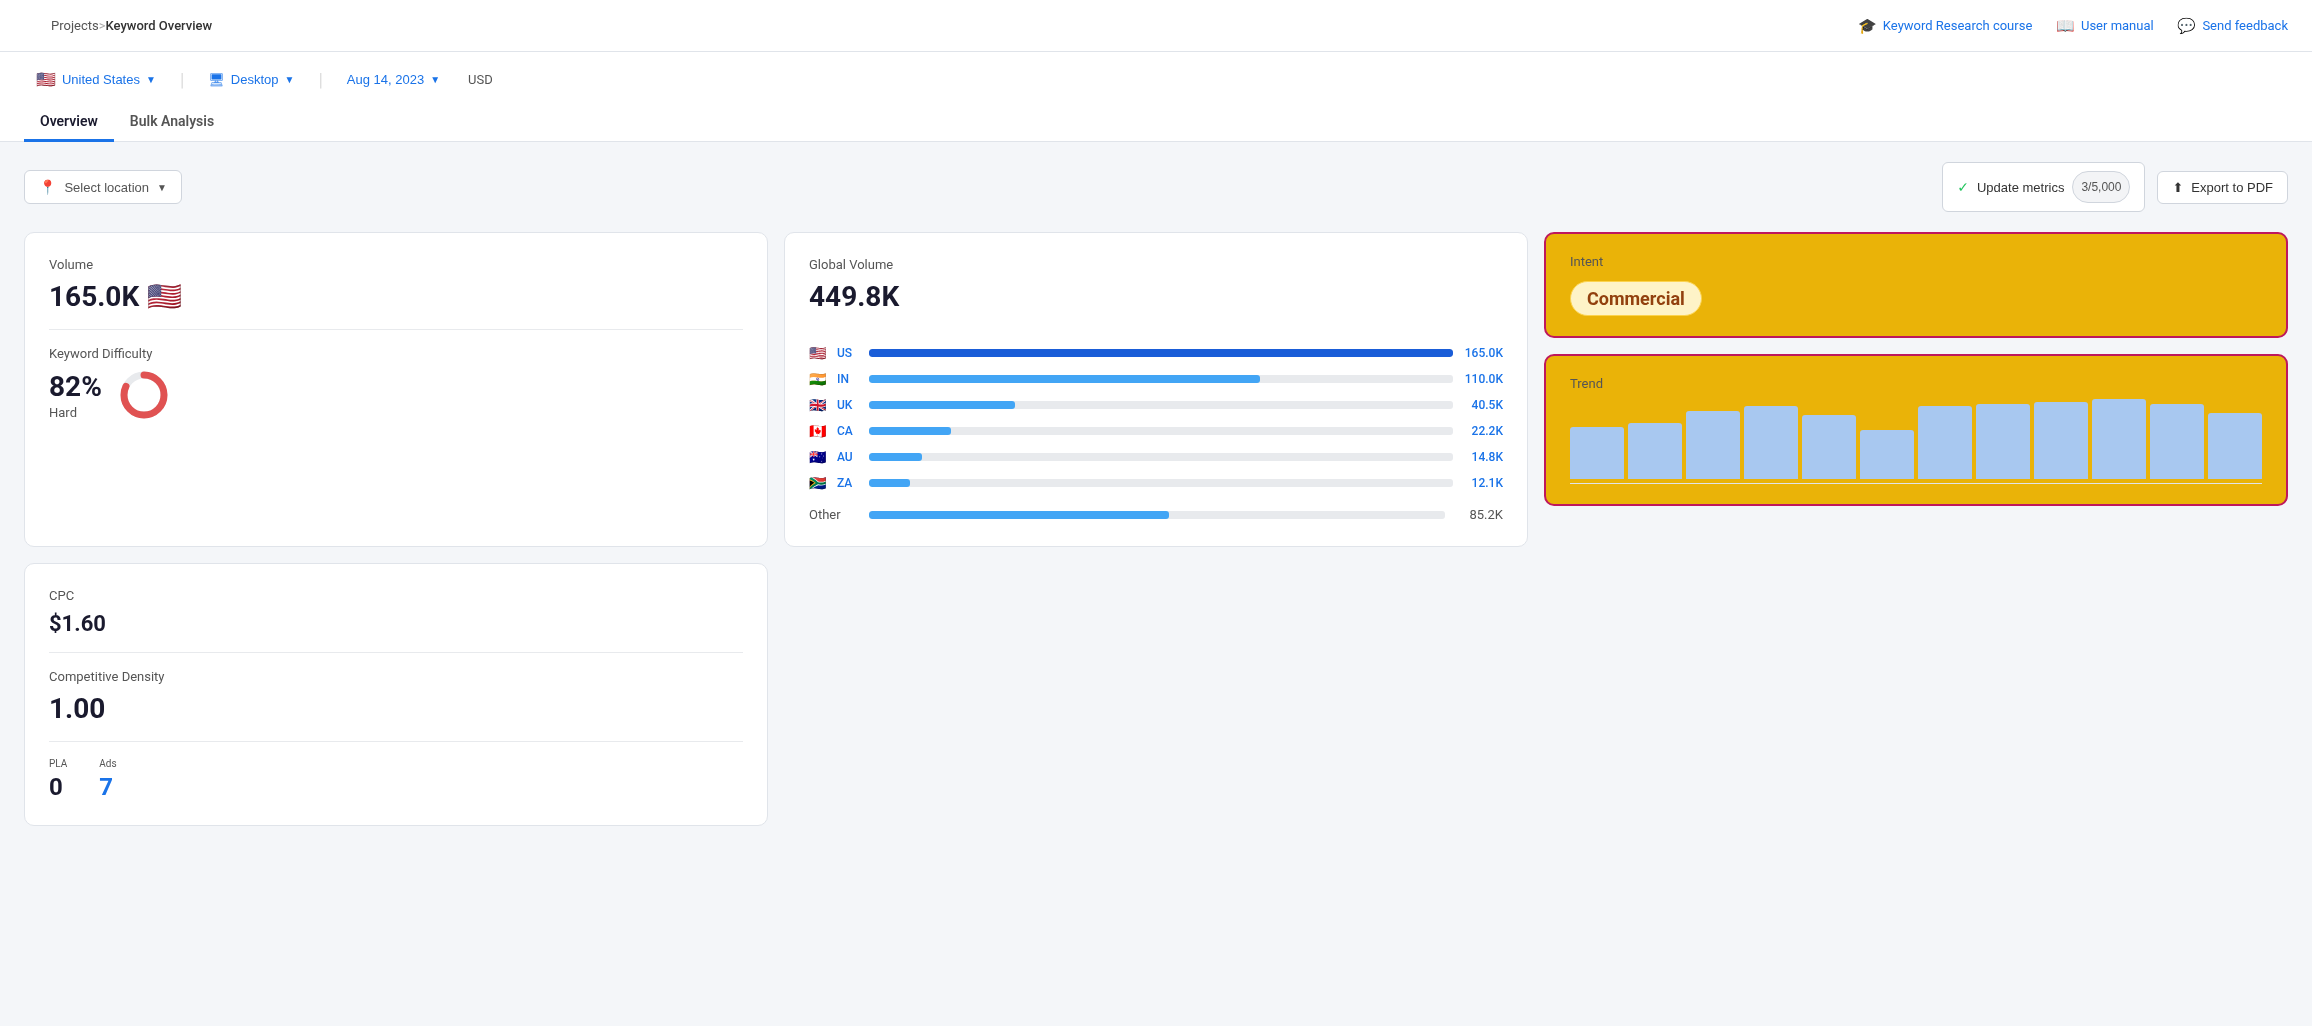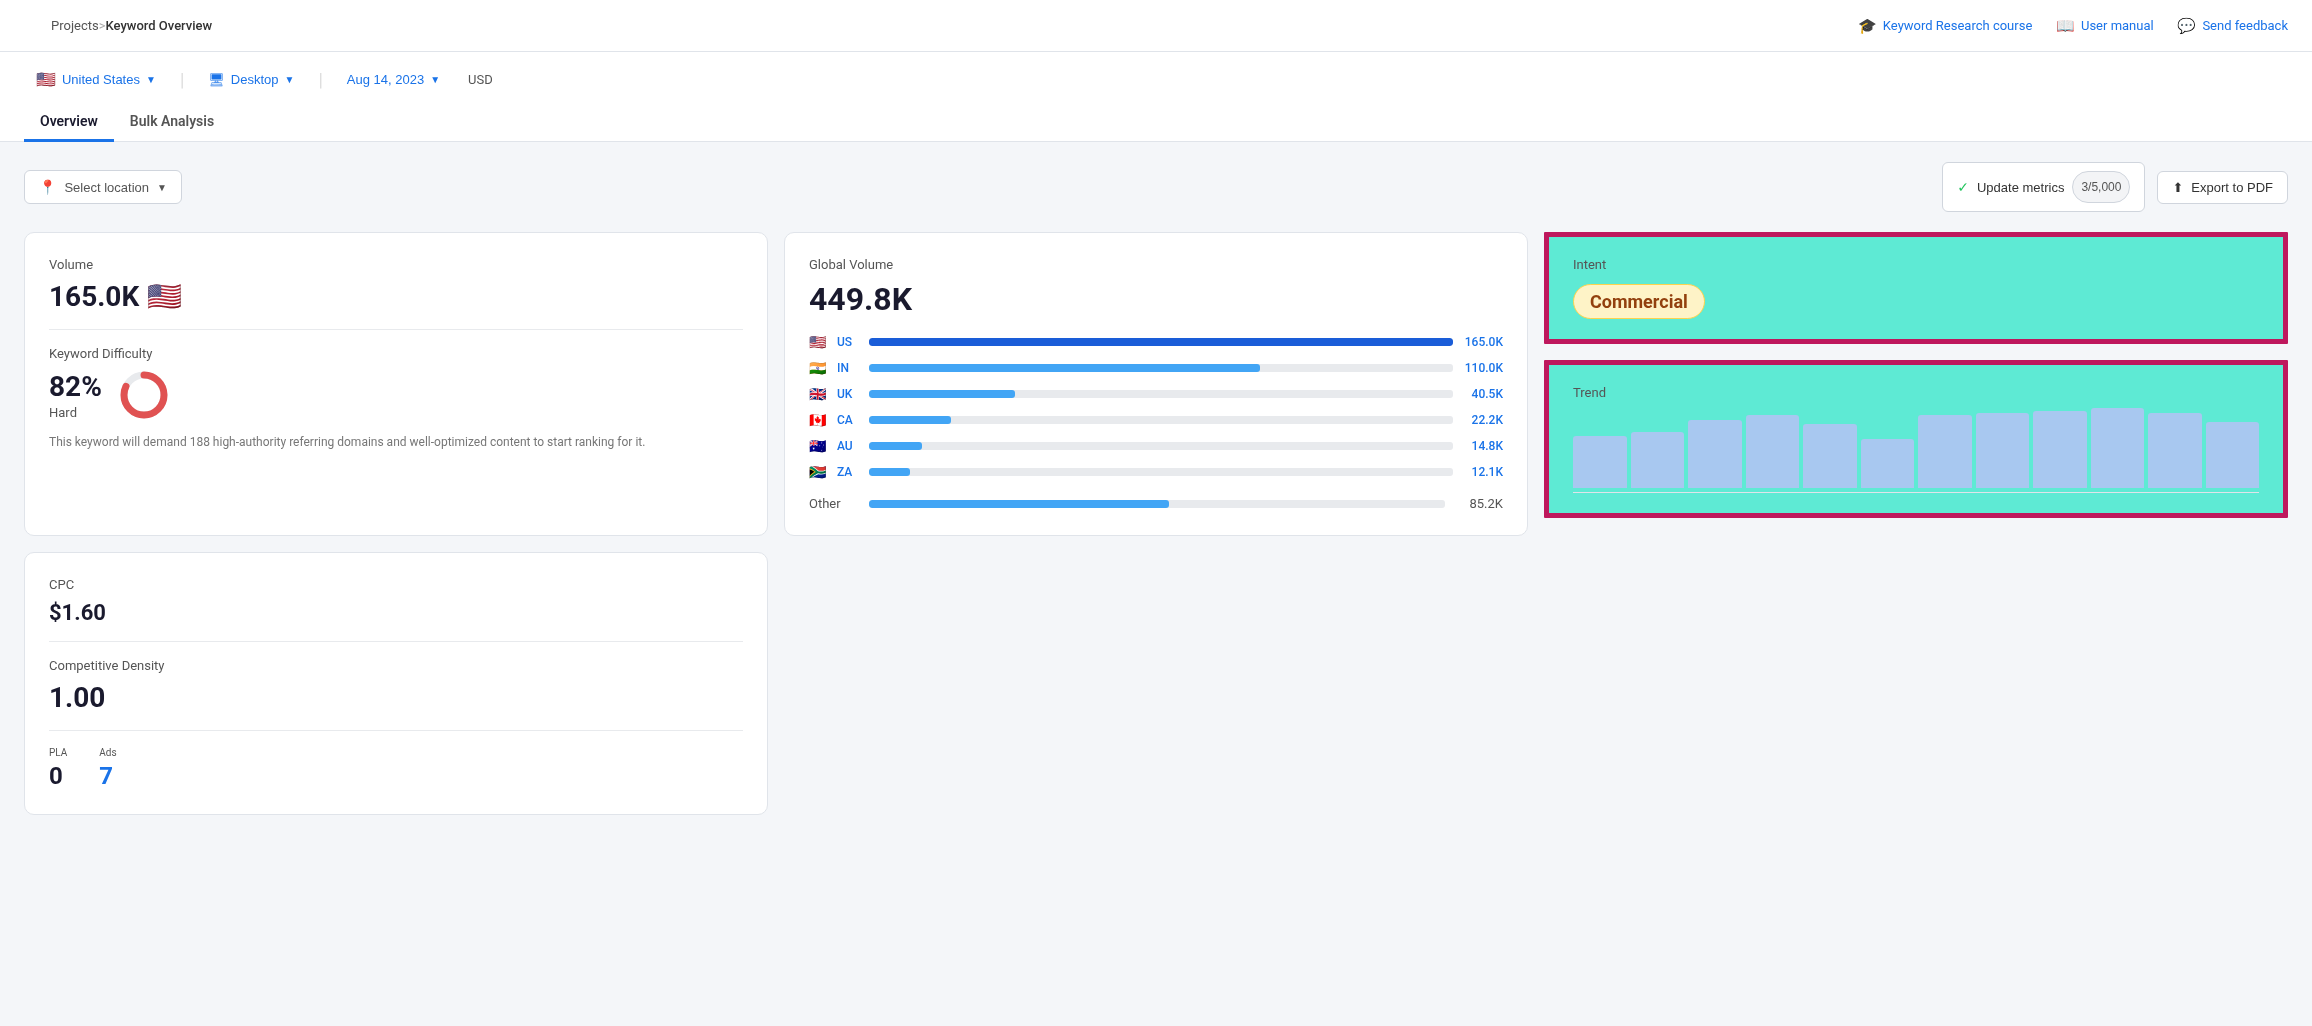--- a/index.html
+++ b/index.html
@@ -227,24 +227,24 @@
       margin-top: 2px;
     }
     .kd-desc {
       font-size: 12px;
       color: #777;
       margin-top: 12px;
       line-height: 1.5;
     }
     
     .gv-value {
-      font-size: 32px;
-      font-weight: 700;
-      color: #1a1a2e;
-      margin-bottom: 16px;
+      font-size: 28px;
+      font-weight: 700;
+      color: #1a1a2e;
+      margin-bottom: 32px;
     }
     .country-rows { display: flex; flex-direction: column; gap: 10px; }
     .country-row {
       display: flex;
       align-items: center;
       gap: 8px;
     }
     .country-flag { font-size: 14px; width: 20px; }
     .country-code {
       font-size: 12px;
@@ -317,24 +317,24 @@
     .pla-ads-row {
       display: flex;
       gap: 32px;
       margin-top: 12px;
     }
     .pla-col, .ads-col { display: flex; flex-direction: column; gap: 4px; }
     .pla-label, .ads-label { font-size: 10px; color: #555; }
     .pla-value { font-size: 24px; font-weight: 700; color: #1a1a2e; }
     .ads-value { font-size: 24px; font-weight: 700; color: #1a73e8; }
     .intent-card, .trend-card {
-      background: #5eead4;
-      border-radius: 1px;
+      background: #eab308;
+      border-radius: 10px;
       padding: 20px 24px;
-      border: 5px solid #be185d;
+      border: 2px solid #be185d;
     }
     .trend-axis {
       border-top: 1px solid #e0e4ea;
       margin-top: 4px;
       width: 100%;
     }
   </style>
 </head>
 <body>
 
@@ -422,21 +422,20 @@
           <div class="kd-value">82%</div>
           <div class="kd-label">Hard</div>
         </div>
         <div class="donut-container">
           <svg class="donut-svg" width="52" height="52" viewBox="0 0 52 52">
             <circle cx="26" cy="26" r="20" fill="none" stroke="#e8eaed" stroke-width="7"></circle>
             <circle cx="26" cy="26" r="20" fill="none" stroke="#e05252" stroke-width="7" stroke-dasharray="102.6 125.7" stroke-linecap="round"></circle>
           </svg>
         </div>
       </div>
-      <p class="kd-desc">This keyword will demand 188 high-authority referring domains and well-optimized content to start ranking for it.</p>
     </div>
 
     <div class="card">
       <div class="card-label">Global Volume</div>
       <div class="gv-value">449.8K</div>
       <div class="country-rows">
 
         <div class="country-row">
           <span class="country-flag">🇺🇸</span>
           <span class="country-code">US</span>

